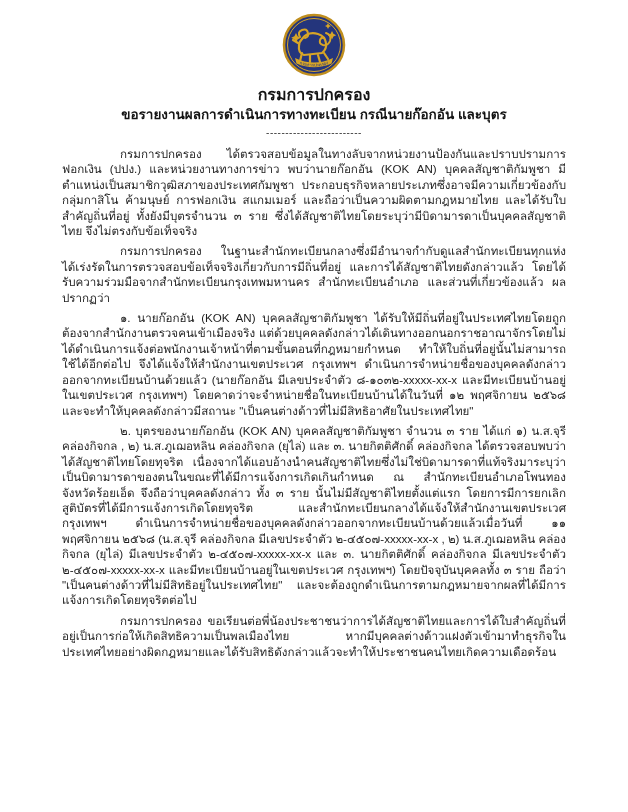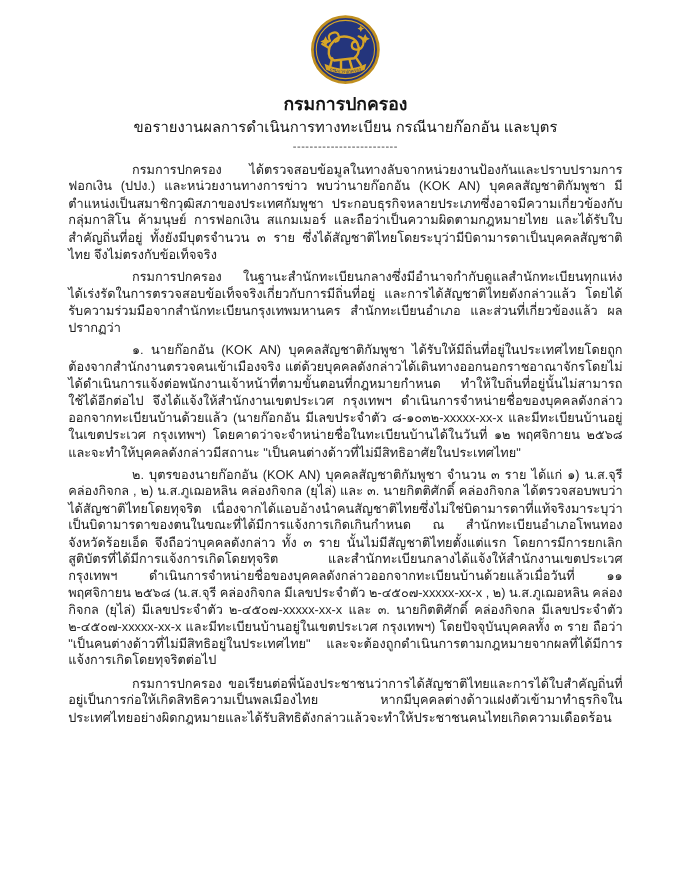--- a/index.html
+++ b/index.html
@@ -21,21 +21,21 @@
     text-align: center;
     font-size: 16px;
     font-weight: bold;
     line-height: 20px;
     margin: 2px 0 1px 0;
     color: #141414;
   }
   .doc-subject {
     text-align: center;
     font-size: 13.5px;
-    font-weight: normal;
+    font-weight: bold;
     line-height: 18px;
     color: #141414;
   }
   .sep {
     text-align: center;
     font-size: 10px;
     line-height: 12px;
     color: #3a3a3a;
     letter-spacing: 0.5px;
     user-select: none;

